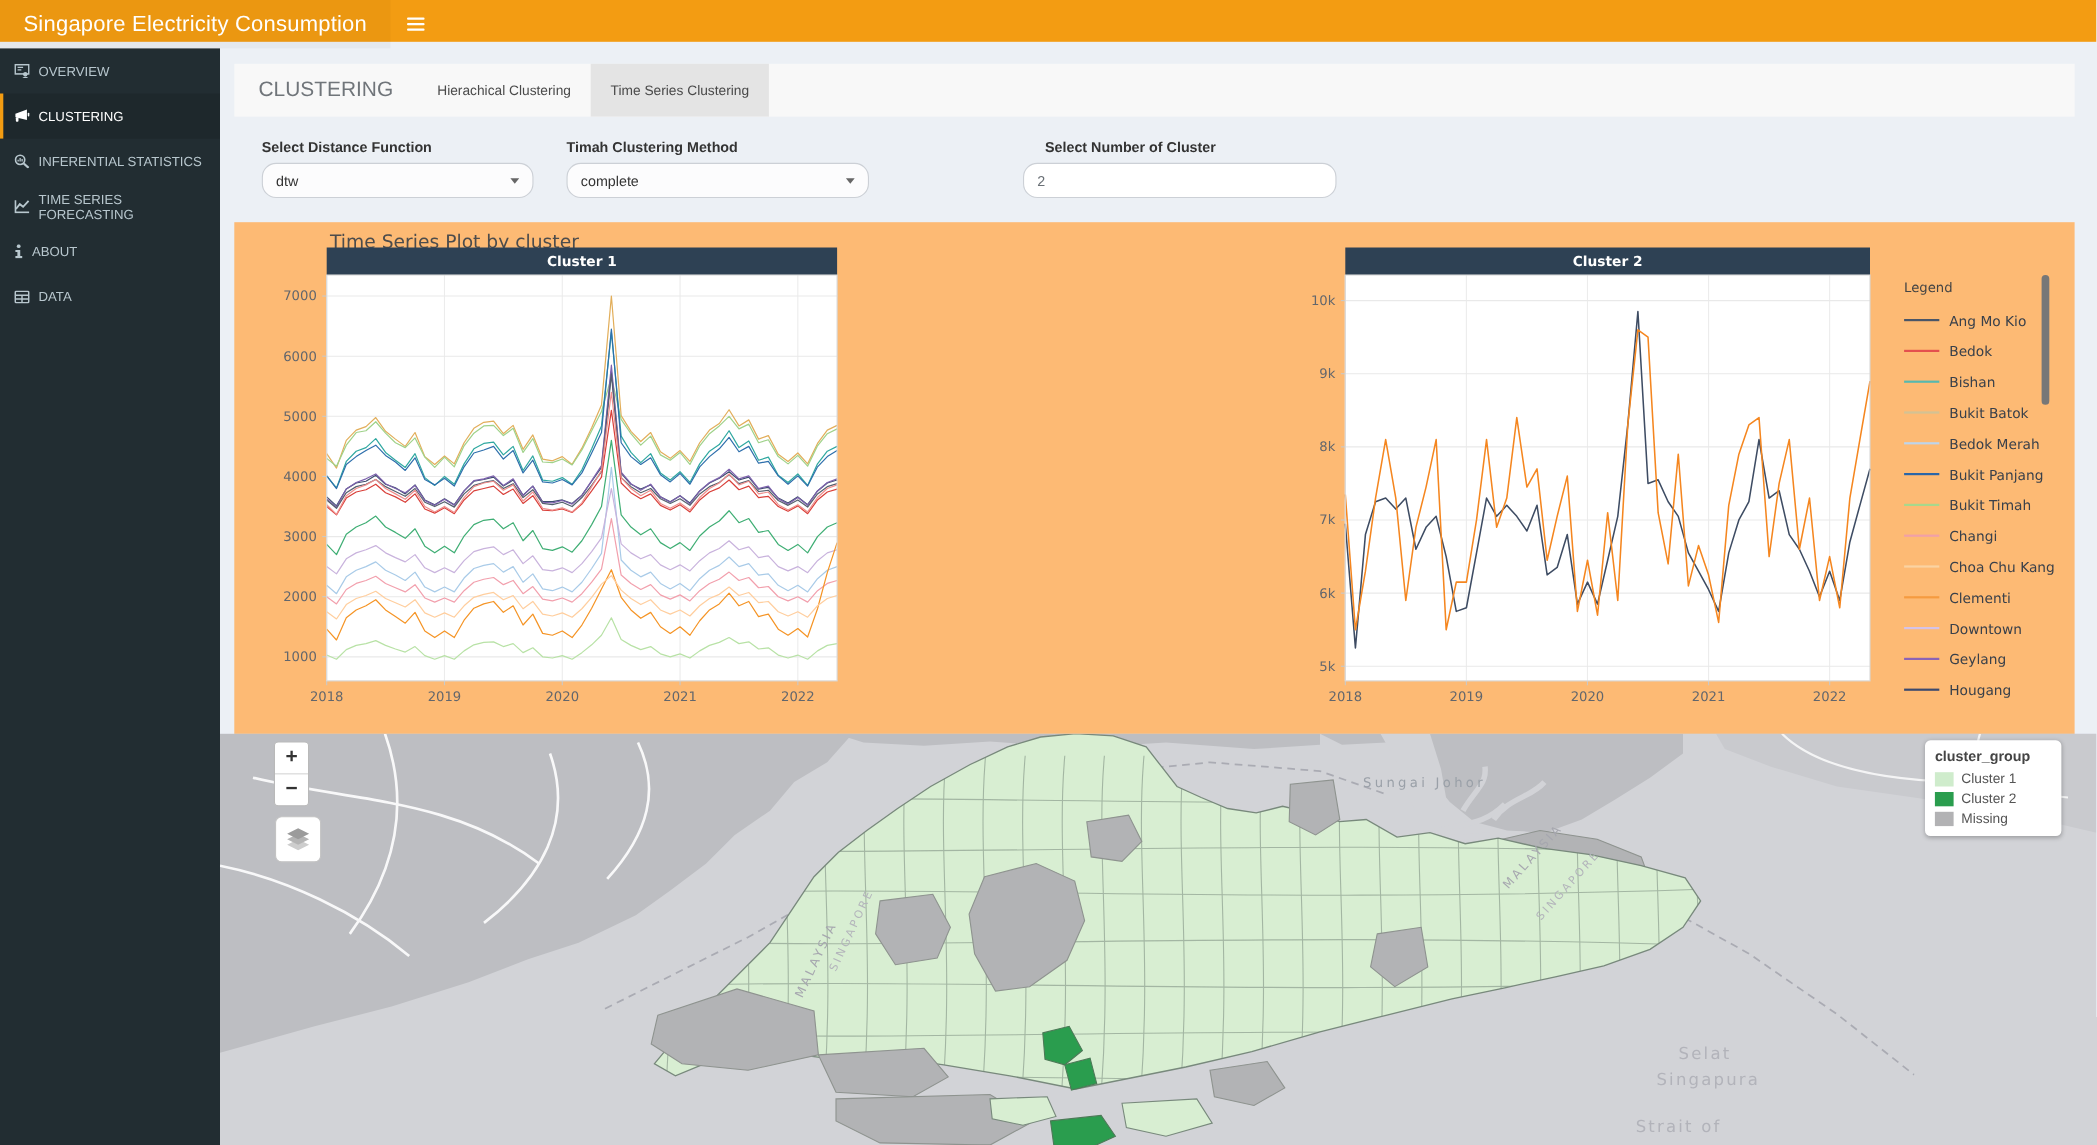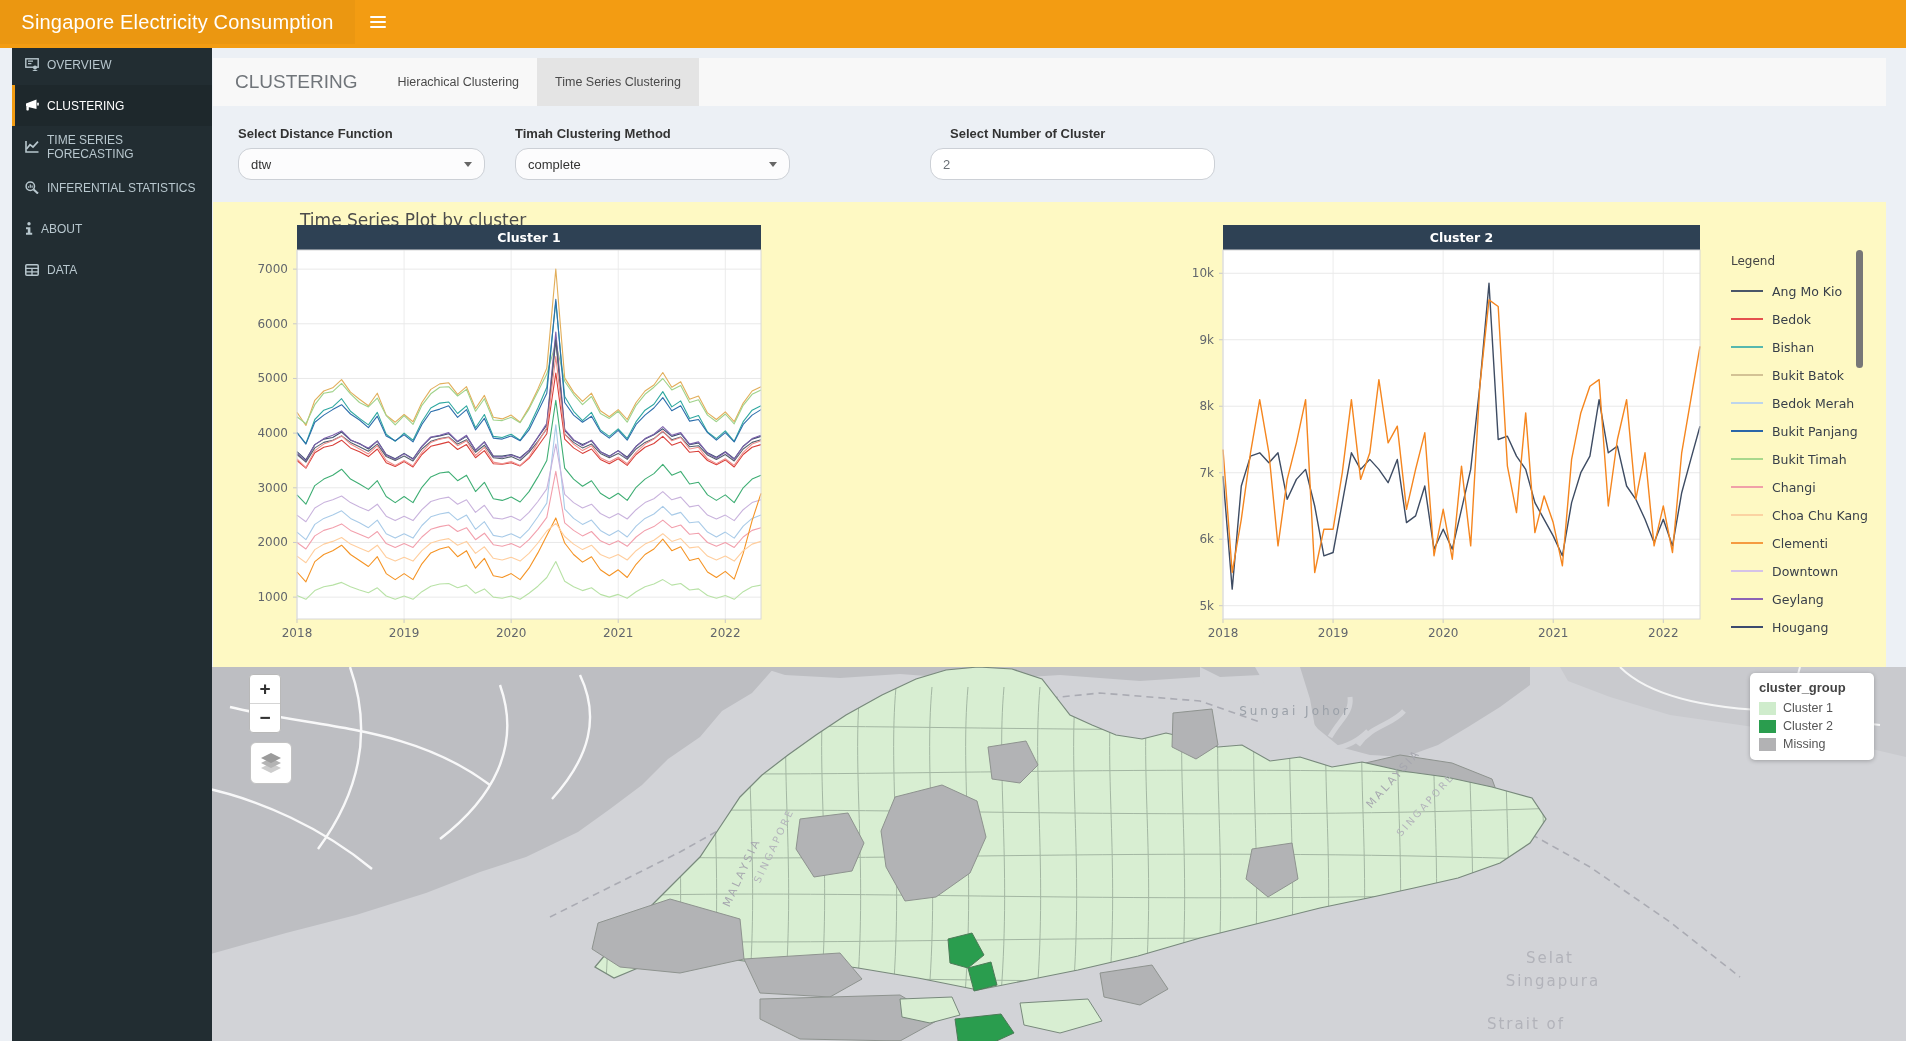--- a/index.html
+++ b/index.html
@@ -1,43 +1,43 @@
 <!DOCTYPE html>
 <html><head>
 <meta charset="utf-8">
 <style>
   html,body{margin:0;padding:0;background:#ecf0f5;font-family:"Liberation Sans",sans-serif;}
   .app{position:relative;width:1906px;height:1041px;overflow:hidden;background:#ecf0f5;}
   
-  .header{position:absolute;left:0;top:0;width:100%;height:48px;background:#f39c12;z-index:30;display:flex;}
+  .header{position:absolute;left:0;top:0;width:100%;height:38px;background:#f39c12;z-index:30;display:flex;}
   .logo{width:355px;height:44px;display:flex;align-items:center;justify-content:center;color:#fff;
         font-size:20px;font-weight:400;letter-spacing:.2px;background:rgba(0,0,0,0.03);}
   .hamburger{width:46px;height:44px;display:flex;align-items:center;justify-content:center;cursor:pointer;}
   .hamburger .bars{display:block;width:16px;}
   .hamburger .bars span{display:block;height:2px;background:#fff;margin:3px 0;border-radius:1px;}
   
-  .sidebar{position:absolute;left:12px;top:44px;bottom:0;width:200px;background:#222d32;z-index:20;}
+  .sidebar{position:absolute;left:0;top:44px;bottom:0;width:200px;background:#222d32;z-index:20;}
   .side-item{height:41px;display:flex;align-items:center;gap:8px;padding:0 10px;color:#b8c7ce;
              font-size:12px;font-weight:400;cursor:pointer;border-left:3px solid transparent;}
   .side-item svg{flex:0 0 auto;}
   .side-item.active{background:#1e282c;color:#fff;border-left-color:#f39c12;}
   
   .main{position:absolute;left:200px;top:44px;right:0;bottom:0;}
   .tabstrip{position:absolute;left:13px;top:14px;width:1673px;height:48px;background:#f8f8f8;display:flex;align-items:stretch;}
   .tab-title{display:flex;align-items:center;padding:0 22px 0 22px;font-size:19px;color:#70757a;}
   .tab{display:flex;align-items:center;padding:0 18px;font-size:12.5px;color:#4a4a4a;cursor:pointer;}
   .tab.active{background:#e4e4e4;}
   .ctl-label{position:absolute;top:82px;font-size:13px;font-weight:bold;color:#333;}
   .ctl{position:absolute;top:104px;height:32px;box-sizing:border-box;border:1px solid #ccd0d6;border-radius:13px;
        font-size:13px;color:#333;display:flex;align-items:center;padding:0 12px;background:#fcfcfd;}
   .ctl.select{justify-content:space-between;cursor:pointer;}
   .caret{width:0;height:0;border-left:4.5px solid transparent;border-right:4.5px solid transparent;border-top:5px solid #666;}
   .ctl.numinput{background:#fff;color:#6a7076;cursor:text;}
   
-  .card{position:absolute;left:13px;top:158px;width:1673px;height:552px;background:#fef9c3;}
+  .card{position:absolute;left:13px;top:158px;width:1673px;height:552px;background:#fdba74;}
   .plot-title{position:absolute;left:87px;top:8px;font-family:"DejaVu Sans",sans-serif;font-size:17px;color:#4c4c4c;text-decoration:underline;}
   .chart{position:absolute;top:23px;}
   .chart .panel-head{height:25px;background:#2e4154;color:#fff;font-family:"DejaVu Sans",sans-serif;
                      font-size:12.5px;font-weight:bold;display:flex;align-items:center;justify-content:center;}
   .chart svg{position:absolute;left:-58px;top:25px;overflow:visible;}
   .chart-legend{position:absolute;left:1518px;top:40px;width:150px;font-family:"DejaVu Sans",sans-serif;}
   .chart-legend .lg-title{font-size:12px;color:#444;margin-bottom:9px;margin-top:12px;}
   .chart-legend ul{list-style:none;margin:0;padding:0;}
   .chart-legend li{height:28px;display:flex;align-items:center;gap:9px;font-size:12.5px;color:#39404a;cursor:pointer;}
   .chart-legend .sw{width:32px;height:2px;flex:0 0 auto;}
@@ -86,32 +86,32 @@
     <div class="side-item active">
       <svg width="14" height="13" viewBox="0 0 14 13">
         <path d="M1 4.5 L11.5 0.5 L11.5 10 L1 7.5 Z" fill="currentColor"></path>
         <rect x="1.4" y="7.6" width="2.4" height="4" rx="0.8" fill="currentColor"></rect>
         <rect x="12.2" y="3.4" width="1.6" height="3.4" rx="0.8" fill="currentColor"></rect>
       </svg>
       <span>CLUSTERING</span>
     </div>
     <div class="side-item">
       <svg width="14" height="13" viewBox="0 0 14 13">
-        <path d="M1 1 V12 H13.5" fill="none" stroke="currentColor" stroke-width="1.6"></path>
-        <path d="M1.5 9 L5 4.6 L8 7 L13 1.6" fill="none" stroke="currentColor" stroke-width="1.7"></path>
-      </svg>
-      <span>TIME SERIES FORECASTING</span>
-    </div>
-    <div class="side-item">
-      <svg width="14" height="13" viewBox="0 0 14 13">
         <circle cx="5.3" cy="5.3" r="4.2" fill="none" stroke="currentColor" stroke-width="1.5"></circle>
         <path d="M8.6 8.6 L13 12.6" stroke="currentColor" stroke-width="2"></path>
         <path d="M3.5 6.8 v-1.6 M5.3 6.8 v-3.2 M7.1 6.8 v-2.2" stroke="currentColor" stroke-width="1.2"></path>
       </svg>
       <span>INFERENTIAL STATISTICS</span>
+    </div>
+    <div class="side-item">
+      <svg width="14" height="13" viewBox="0 0 14 13">
+        <path d="M1 1 V12 H13.5" fill="none" stroke="currentColor" stroke-width="1.6"></path>
+        <path d="M1.5 9 L5 4.6 L8 7 L13 1.6" fill="none" stroke="currentColor" stroke-width="1.7"></path>
+      </svg>
+      <span>TIME SERIES FORECASTING</span>
     </div>
     <div class="side-item">
       <svg width="8" height="13" viewBox="0 0 8 13">
         <circle cx="4" cy="1.8" r="1.7" fill="currentColor"></circle>
         <path d="M1 5.2 h4.4 v5.6 h1.8 v2 H1 v-2 h1.8 v-3.6 H1 Z" fill="currentColor"></path>
       </svg>
       <span>ABOUT</span>
     </div>
     <div class="side-item">
       <svg width="14" height="12" viewBox="0 0 14 12">

